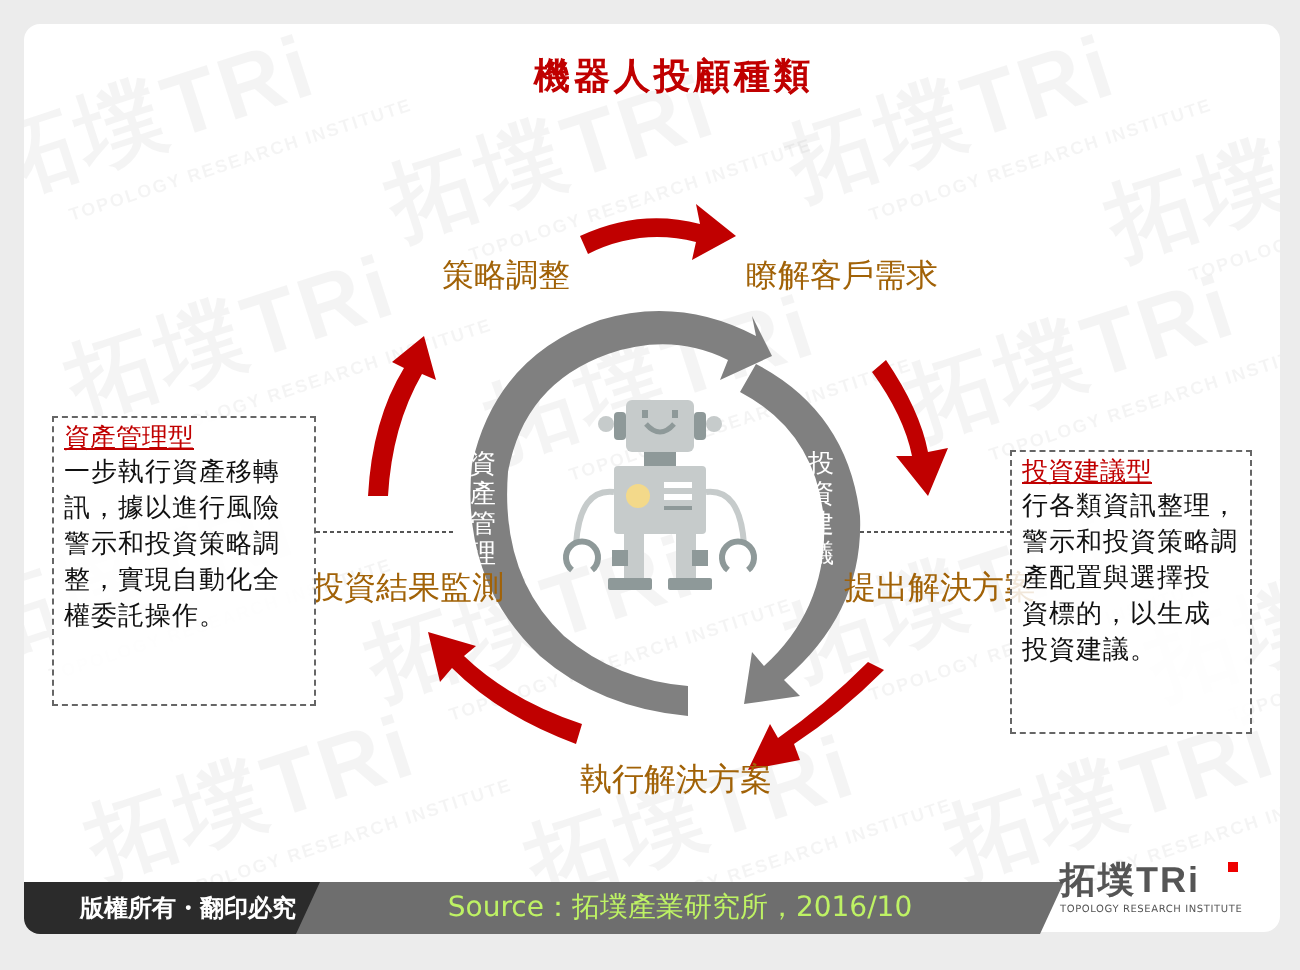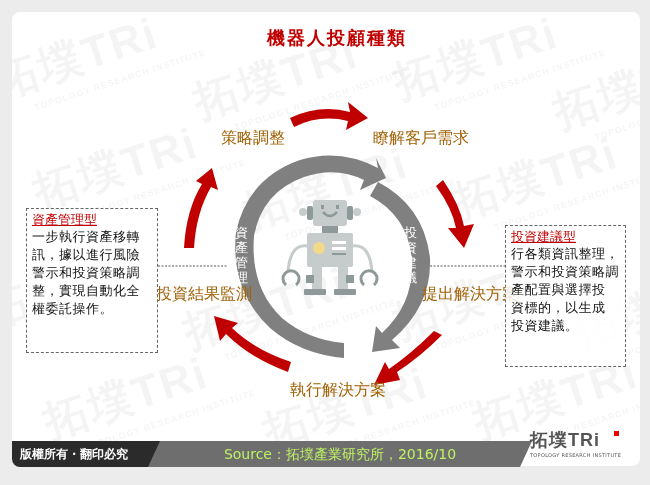--- a/index.html
+++ b/index.html
@@ -38,21 +38,21 @@
     position:absolute; border:1px dashed #666; background:rgba(255,255,255,0.85);
     padding:2px 5px 3px 5px; box-sizing:border-box;
   }
   .box .btitle { color:#c00000; font-size:13px; text-decoration:underline; line-height:17px; }
   .box .bbody { color:#111; font-size:13px; line-height:18px; letter-spacing:0.5px; }
   .footer {
     position:absolute; left:12px; top:441px; width:628px; height:26px;
   }
   .foot-left {
     position:absolute; left:0; top:0; width:150px; height:26px; background:#2b2b2b;
-    color:#fff; font-size:12px; font-weight:bold; line-height:26px; padding-left:8px; box-sizing:border-box;
+    color:#fff; font-size:12px; font-weight:bold; line-height:26px; padding-left:28px; box-sizing:border-box;
     border-bottom-left-radius:8px;
     clip-path: polygon(0 0, 150px 0, 138px 26px, 0 26px);
   }
   .foot-mid {
     position:absolute; left:136px; top:0; width:384px; height:26px; background:#6e6e6e;
     color:#bef264; font-size:14px; line-height:26px; text-align:center;
     clip-path: polygon(12px 0, 384px 0, 372px 26px, 0 26px);
   }
   .logo {
     position:absolute; left:530px; top:428px; width:100px; height:38px;

